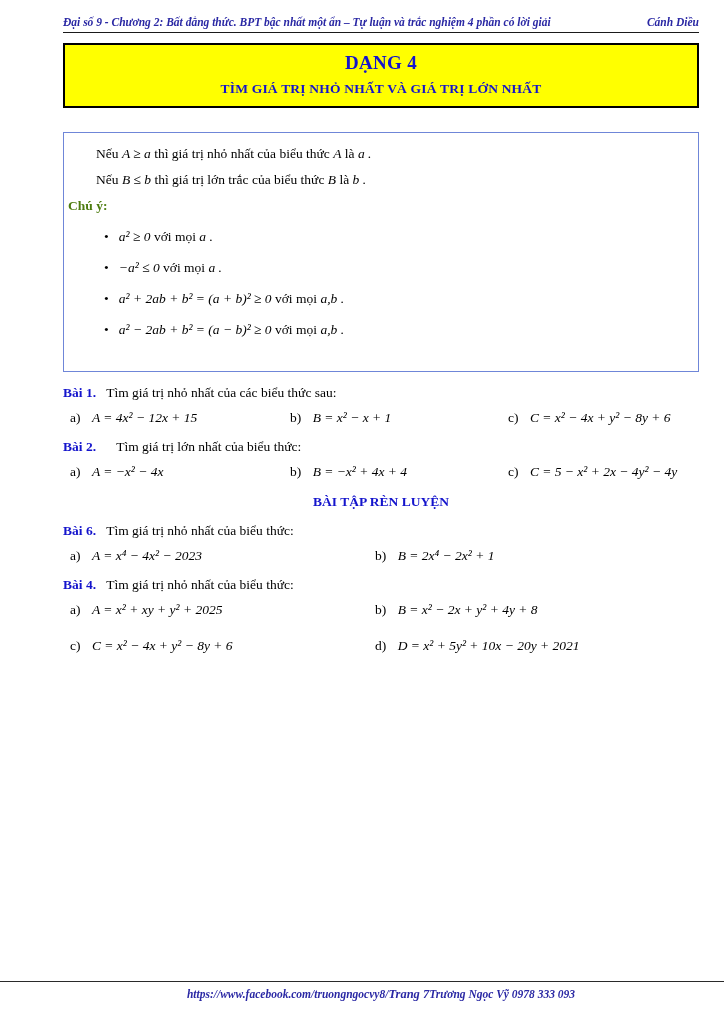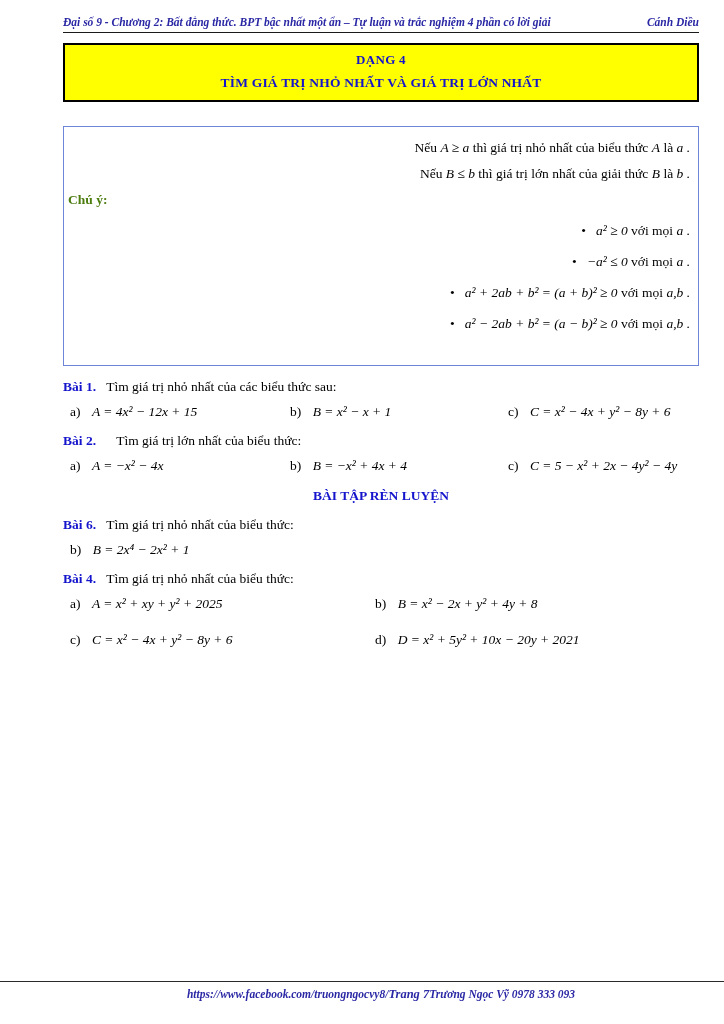--- a/index.html
+++ b/index.html
@@ -10,29 +10,29 @@
     padding:16px 25px 0 63px; overflow:hidden;
   }
   
   .header { display:flex; justify-content:space-between; align-items:baseline;
     color:#2a28a4; font-weight:bold; font-style:italic; font-size:11.5px; }
   .header-rule { border:none; border-top:1.6px solid #1a1a1a; margin-top:4px; }
 
   
   .banner { margin-top:10px; border:2px solid #000; background:#ffff00;
     text-align:center; padding:7px 4px 9px; color:#1414cc; font-weight:bold; }
-  .banner .l1 { font-size:13px; letter-spacing:.3px; }
+  .banner .l1 { font-size:19px; letter-spacing:.3px; }
   .banner .l2 { font-size:13.5px; margin-top:7px; letter-spacing:.2px; }
 
   
   .theory { margin-top:24px; border:1.3px solid #6f86d8; padding:10px 8px 18px 4px;
     font-size:13.5px; }
-  .theory .line { padding-left:28px; margin:3px 0 10px;text-align:right; }
+  .theory .line { padding-left:28px; margin:3px 0 10px; }
   .note-label { color:#4d7c0f; font-weight:bold; margin:3px 0 4px; }
-  .bullet { margin:15px 0 15px 36px;text-align:right; }
+  .bullet { margin:15px 0 15px 36px; }
   .bullet::before { content:"\2022\00a0\00a0"; font-style:normal; }
   .math { font-style:italic; }
 
   
   .ex-head { margin-top:13px; font-size:13.5px; }
   .ex-label { color:#1414cc; font-weight:bold; margin-right:7px; }
   .ex-label.wide { margin-right:17px; }
   .items { display:grid; padding-left:7px; margin-top:9px; font-size:13.5px; row-gap:20px; }
   .cols3 { grid-template-columns:220px 218px 1fr; }
   .cols2 { grid-template-columns:305px 1fr; }
@@ -70,21 +70,21 @@
       <span>Nếu</span>
       <span class="math">A ≥ a</span>
       <span>thì giá trị nhỏ nhất của biểu thức</span>
       <span class="math">A</span>
       <span>là</span>
       <span class="math">a .</span>
     </p>
     <p class="line">
       <span>Nếu</span>
       <span class="math">B ≤ b</span>
-      <span>thì giá trị lớn nhất của giải thức</span>
+      <span>thì giá trị lớn trắc của biểu thức</span>
       <span class="math">B</span>
       <span>là</span>
       <span class="math">b .</span>
     </p>
     <p class="note-label">Chú ý:</p>
 
     <p class="bullet">
       <span class="math">a² ≥ 0</span>
       <span>với mọi</span>
       <span class="math">a .</span>
@@ -145,20 +145,24 @@
   </div>
 
   <p class="section-title">BÀI TẬP RÈN LUYỆN</p>
 
   <p class="ex-head">
     <span class="ex-label">Bài 6.</span>
     <span>Tìm giá trị nhỏ nhất của biểu thức:</span>
   </p>
   <div class="items cols2">
     <span class="item">
+      <span class="tag">a)</span>
+      <span class="math">A = x⁴ − 4x² − 2023</span>
+    </span>
+    <span class="item">
       <span class="tag">b)</span>
       <span class="math">B = 2x⁴ − 2x² + 1</span>
     </span>
   </div>
 
   <p class="ex-head">
     <span class="ex-label">Bài 4.</span>
     <span>Tìm giá trị nhỏ nhất của biểu thức:</span>
   </p>
   <div class="items cols2">

